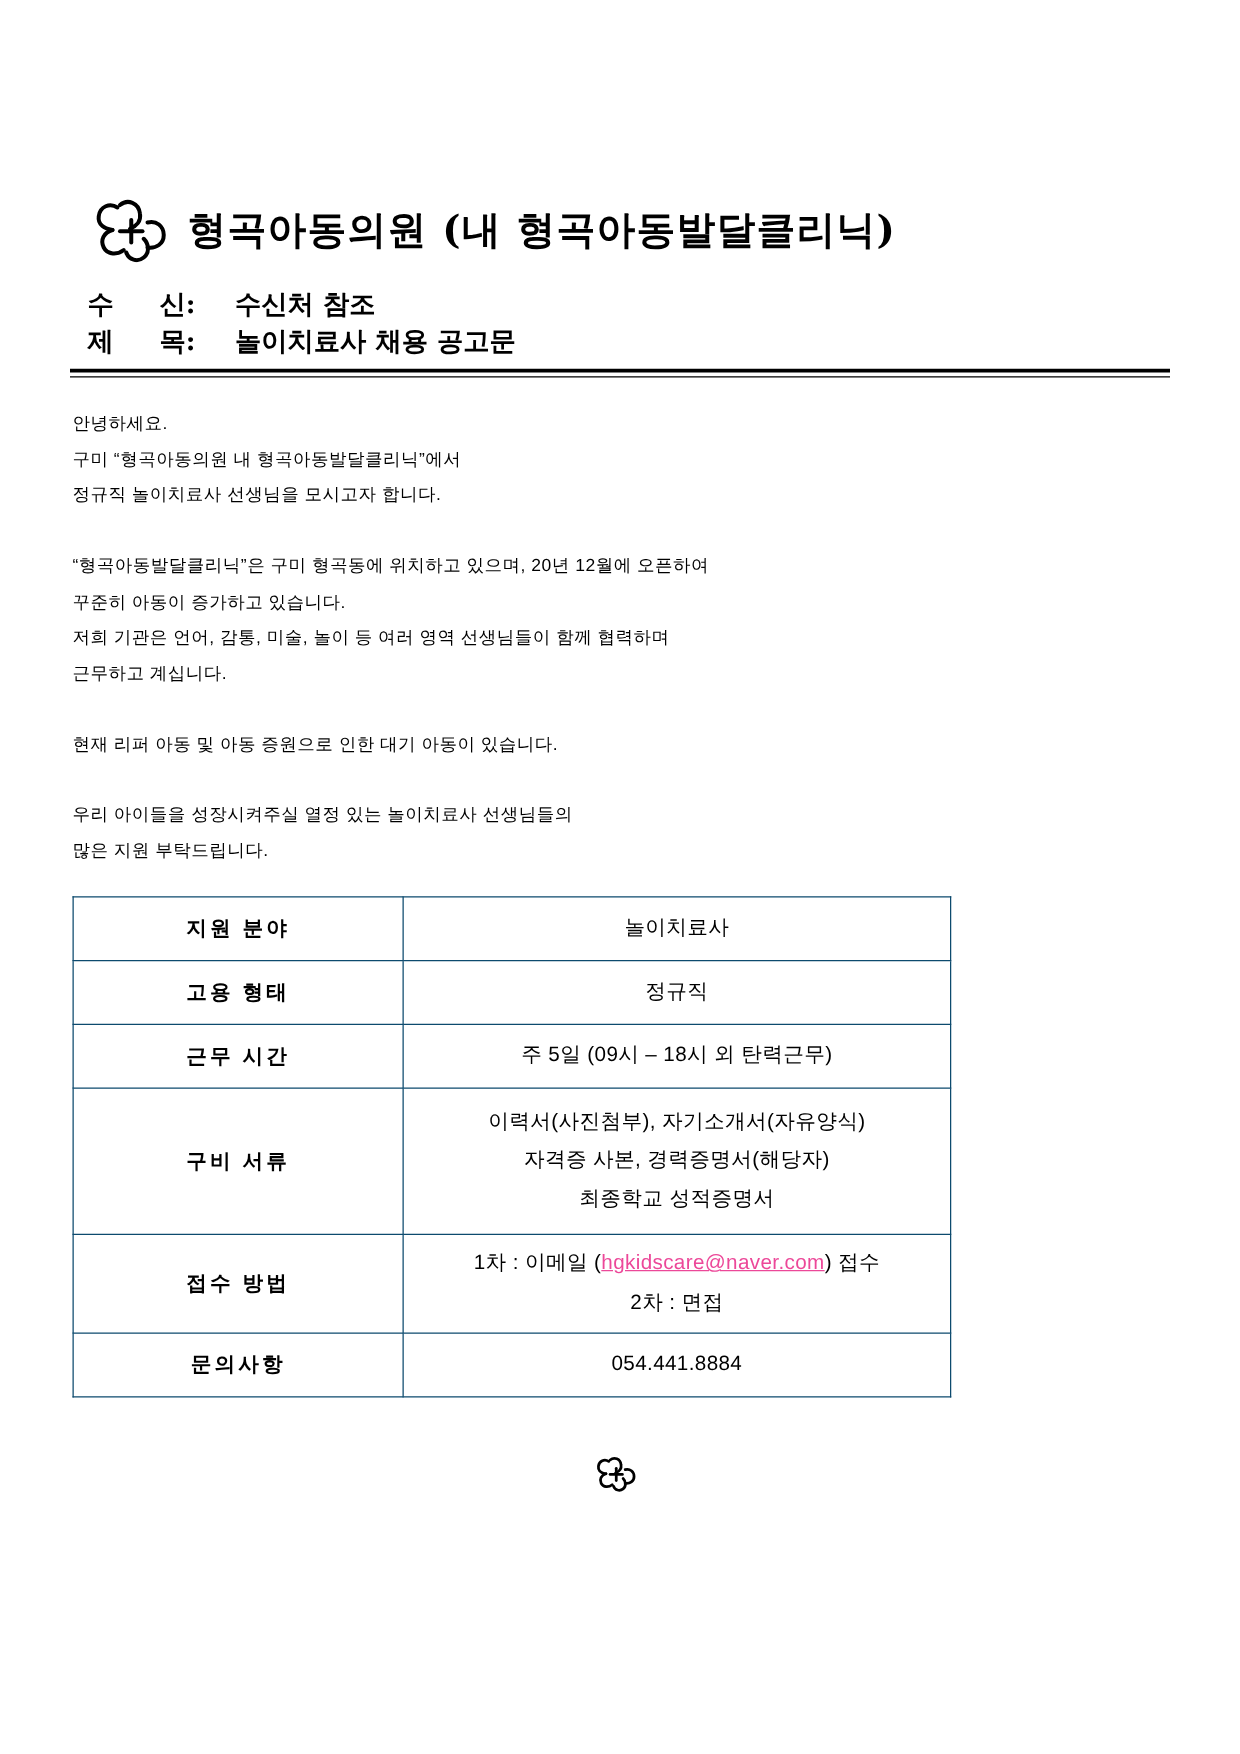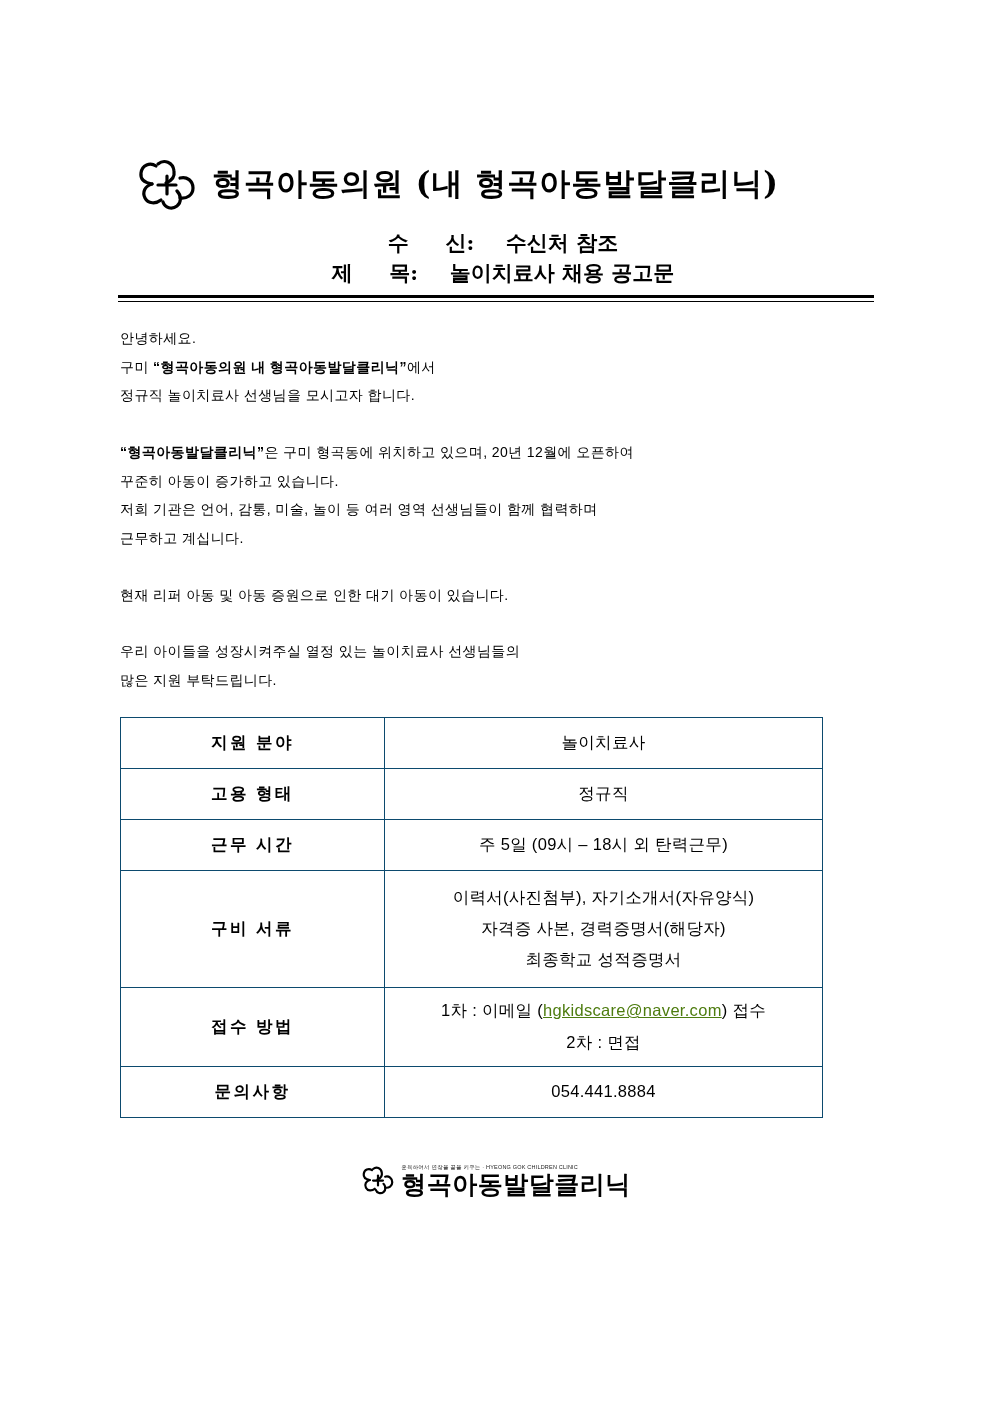--- a/index.html
+++ b/index.html
@@ -13,21 +13,21 @@
     font-family: "Liberation Sans", sans-serif;
     color: #000000;
     position: relative;
     overflow: hidden;
   }
   .page {
     position: relative;
     width: 992px;
     height: 1403px;
     box-sizing: border-box;
-    padding: 0 118px;
+    padding: 0 56px;
   }
 
   
   .doc-header {
     display: flex;
     align-items: center;
     padding-top: 158px;
     padding-left: 18px;
   }
   .logo-mark {
@@ -49,21 +49,20 @@
     margin-top: 18px;
     padding-left: 14px;
     font-family: "DejaVu Serif", "Liberation Serif", serif;
     font-size: 21px;
     font-weight: 700;
     line-height: 1.45;
   }
   .meta-row {
     display: flex;
     white-space: pre;
-    justify-content: center;
   }
   .meta-label {
     width: 118px;
     flex: 0 0 auto;
   }
   .rule {
     margin-top: 6px;
     border-top: 3px solid #000;
     border-bottom: 1px solid #000;
     height: 3px;
@@ -77,21 +76,21 @@
     line-height: 2.05;
     letter-spacing: 0.4px;
   }
   .body-text p {
     margin: 0;
   }
   .spacer {
     height: 28px;
   }
   .b {
-    font-weight: 700;
+    font-weight: 400;
     margin-top: 32px;
   }
 
   
   table.info {
     margin-top: 22px;
     border-collapse: collapse;
     width: 703px;
     margin-left: 2px;
     table-layout: fixed;
@@ -119,21 +118,21 @@
   td.tall {
     height: 116px;
   }
   td.tall2 {
     height: 78px;
   }
   .val-line {
     display: block;
   }
   a.email {
-    color: #4d7c0f;
+    color: #ec4899;
     text-decoration: underline;
   }
 
   
   .footer-logo {
     margin-top: 46px;
     display: flex;
     align-items: center;
     justify-content: center;
   }
@@ -268,19 +267,15 @@
           <path d="M16 26 c-7 2 -10 8 -7 14 c3 6 11 6 16 2"></path>
           <path d="M44 20 c7 -2 13 3 13 10 c0 7 -6 11 -13 10"></path>
           <path d="M27 44 c2 6 9 8 14 4 c5 -4 4 -11 0 -15"></path>
         </g>
         <g fill="none" stroke="#000" stroke-width="4" stroke-linecap="round">
           <path d="M31 18 L31 36"></path>
           <path d="M22 27 L40 27"></path>
         </g>
       </svg>
     </div>
-    <div class="footer-texts">
-      <div class="footer-small">훈육하여서 연장을 끝을 키우는 · HYEONG GOK CHILDREN CLINIC</div>
-      <div class="footer-name">형곡아동발달클리닉</div>
-    </div>
   </div>
 
 </div>
 
 </body></html>

